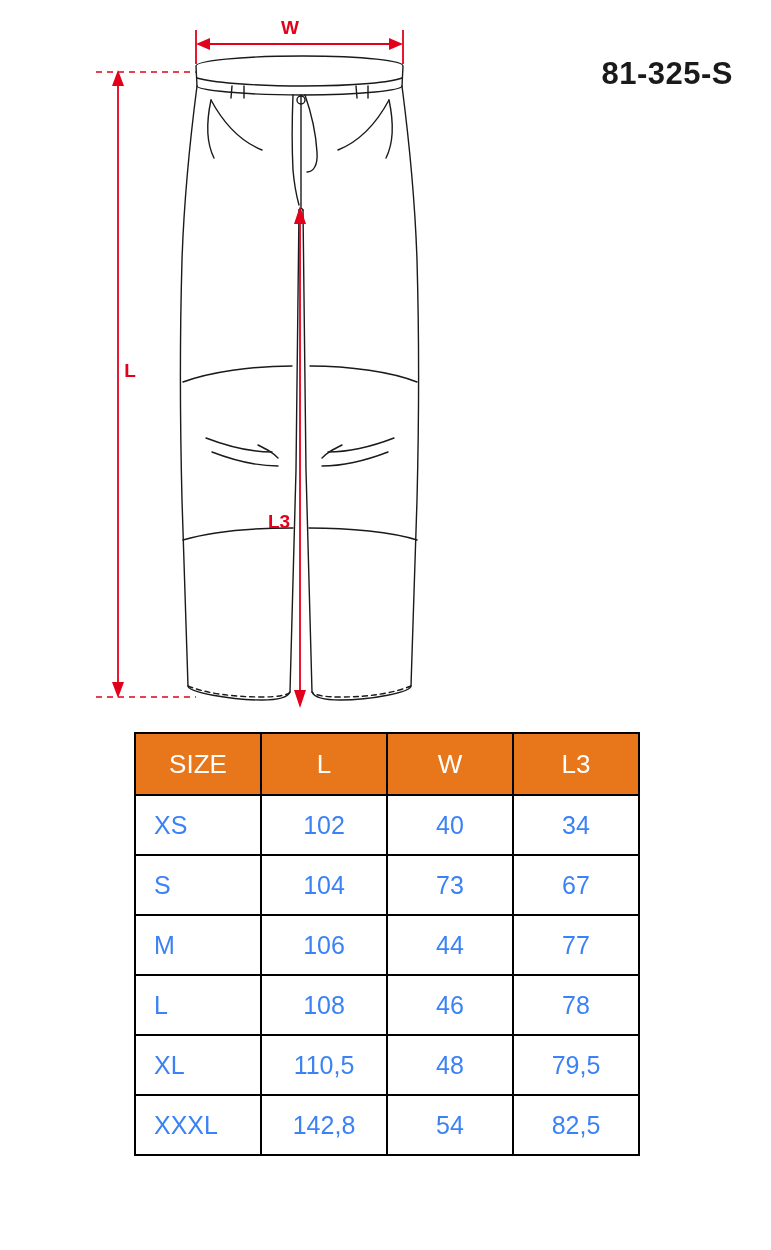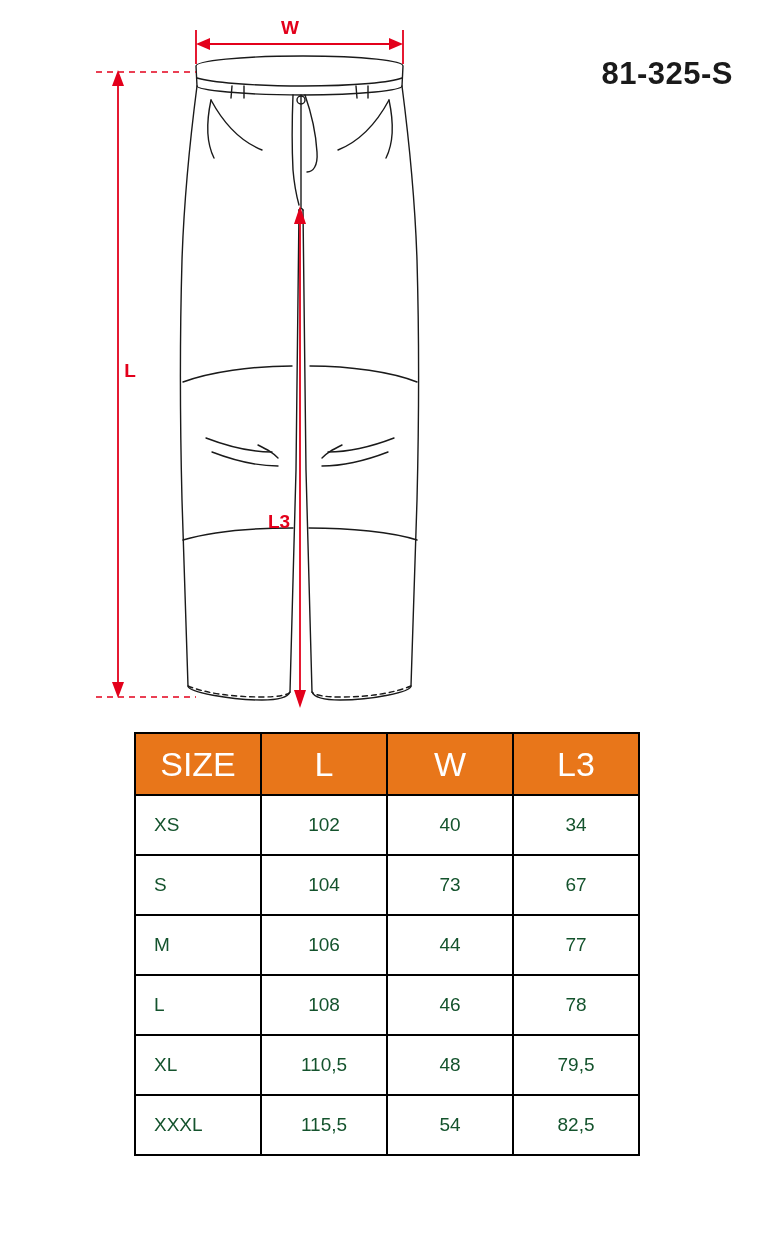--- a/index.html
+++ b/index.html
@@ -56,32 +56,32 @@
   }
   table.size-table col.c0 { width: 126px; }
   table.size-table col.c1 { width: 126px; }
   table.size-table col.c2 { width: 126px; }
   table.size-table col.c3 { width: 126px; }
 
   table.size-table th,
   table.size-table td {
     border: 2px solid #000000;
     height: 58px;
-    font-size: 19px;
-    color: #14532d;
+    font-size: 25px;
+    color: #3b82f6;
     font-weight: normal;
     padding: 0;
     text-align: center;
     vertical-align: middle;
     font-family: "Liberation Sans", sans-serif;
   }
   table.size-table thead th {
     background: #e8761a;
     color: #ffffff;
-    font-size: 34px;
+    font-size: 26px;
     height: 60px;
     border-color: #000000;
     text-align: center;
   }
   table.size-table tbody td.label-cell {
     text-align: left;
     padding-left: 18px;
   }
 </style>
 </head>
@@ -215,19 +215,19 @@
         <td>78</td>
       </tr>
       <tr>
         <td class="label-cell">XL</td>
         <td>110,5</td>
         <td>48</td>
         <td>79,5</td>
       </tr>
       <tr>
         <td class="label-cell">XXXL</td>
-        <td>115,5</td>
+        <td>142,8</td>
         <td>54</td>
         <td>82,5</td>
       </tr>
     </tbody>
   </table>
 </div>
 
 </body></html>

